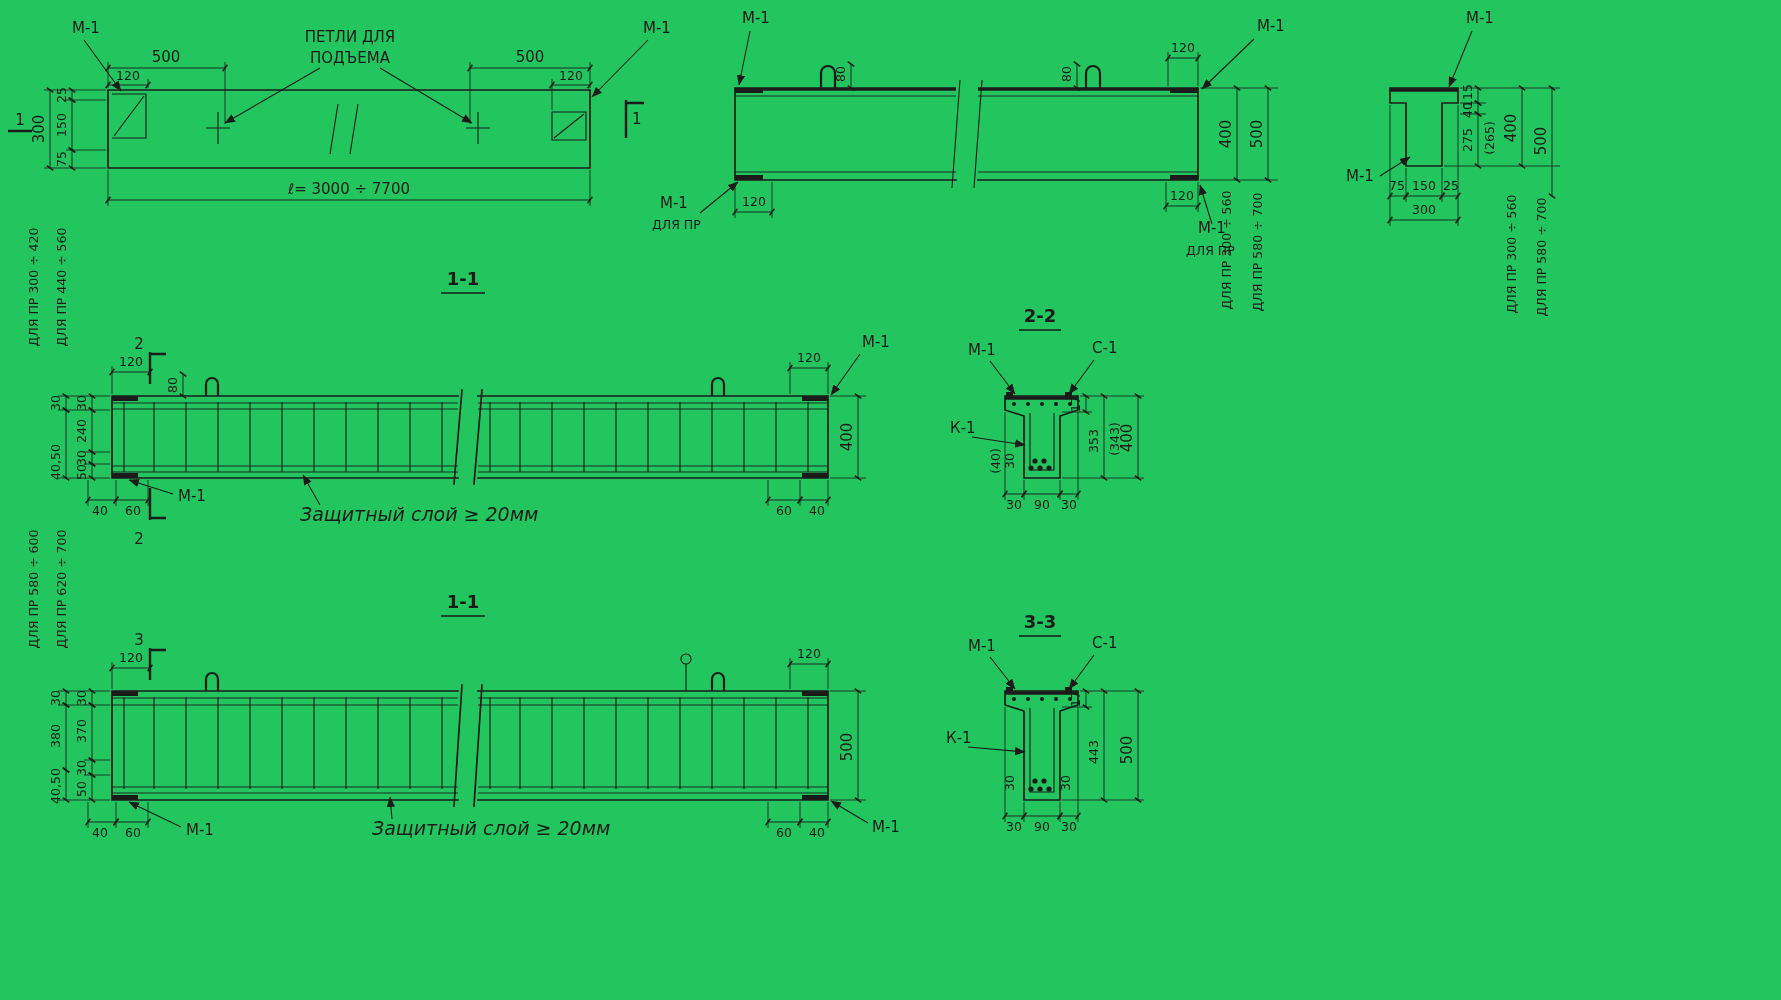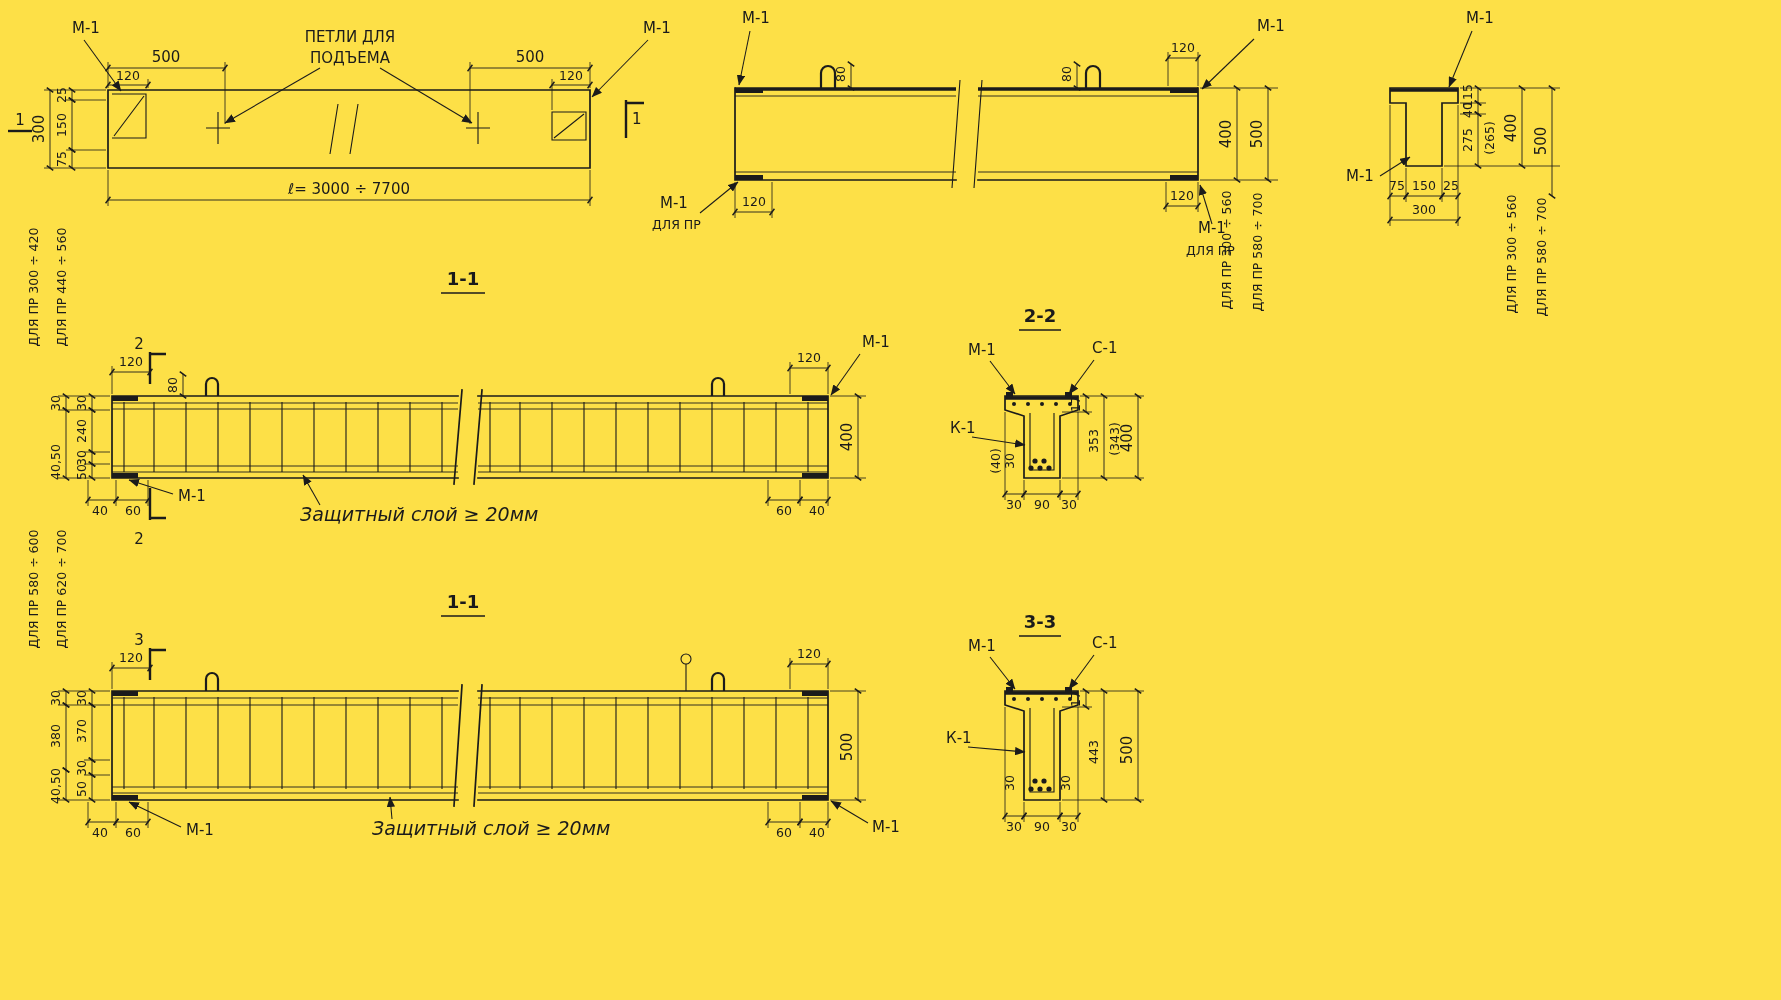--- a/index.html
+++ b/index.html
@@ -1,16 +1,16 @@
 <!DOCTYPE html>
 <html><head>
 <meta charset="utf-8">
 <style>
   html,body{margin:0;padding:0;background:#e9e7e1;}
-  .sheet{width:1781px;height:1000px;background:#fde047;position:relative;overflow:hidden;}
+  .sheet{width:1781px;height:1000px;background:#22c55e;position:relative;overflow:hidden;}
   svg{display:block;}
   text{font-family:"DejaVu Sans","Liberation Sans",sans-serif;font-size:15px;fill:#1b1b1b;font-weight:500;}
   .t-mid{text-anchor:middle;}
   .t-sm{font-size:12.5px;}
   .t-title{font-size:18px;font-weight:bold;}
   .t-big{font-size:19px;font-style:italic;}
   .ol{fill:none;stroke:#1b1b1b;stroke-width:1.7;stroke-linecap:square;}
   .bar{fill:none;stroke:#1b1b1b;stroke-width:0.9;}
   .st{fill:none;stroke:#1b1b1b;stroke-width:1.1;}
   .thk{fill:none;stroke:#1b1b1b;stroke-width:3.4;}

